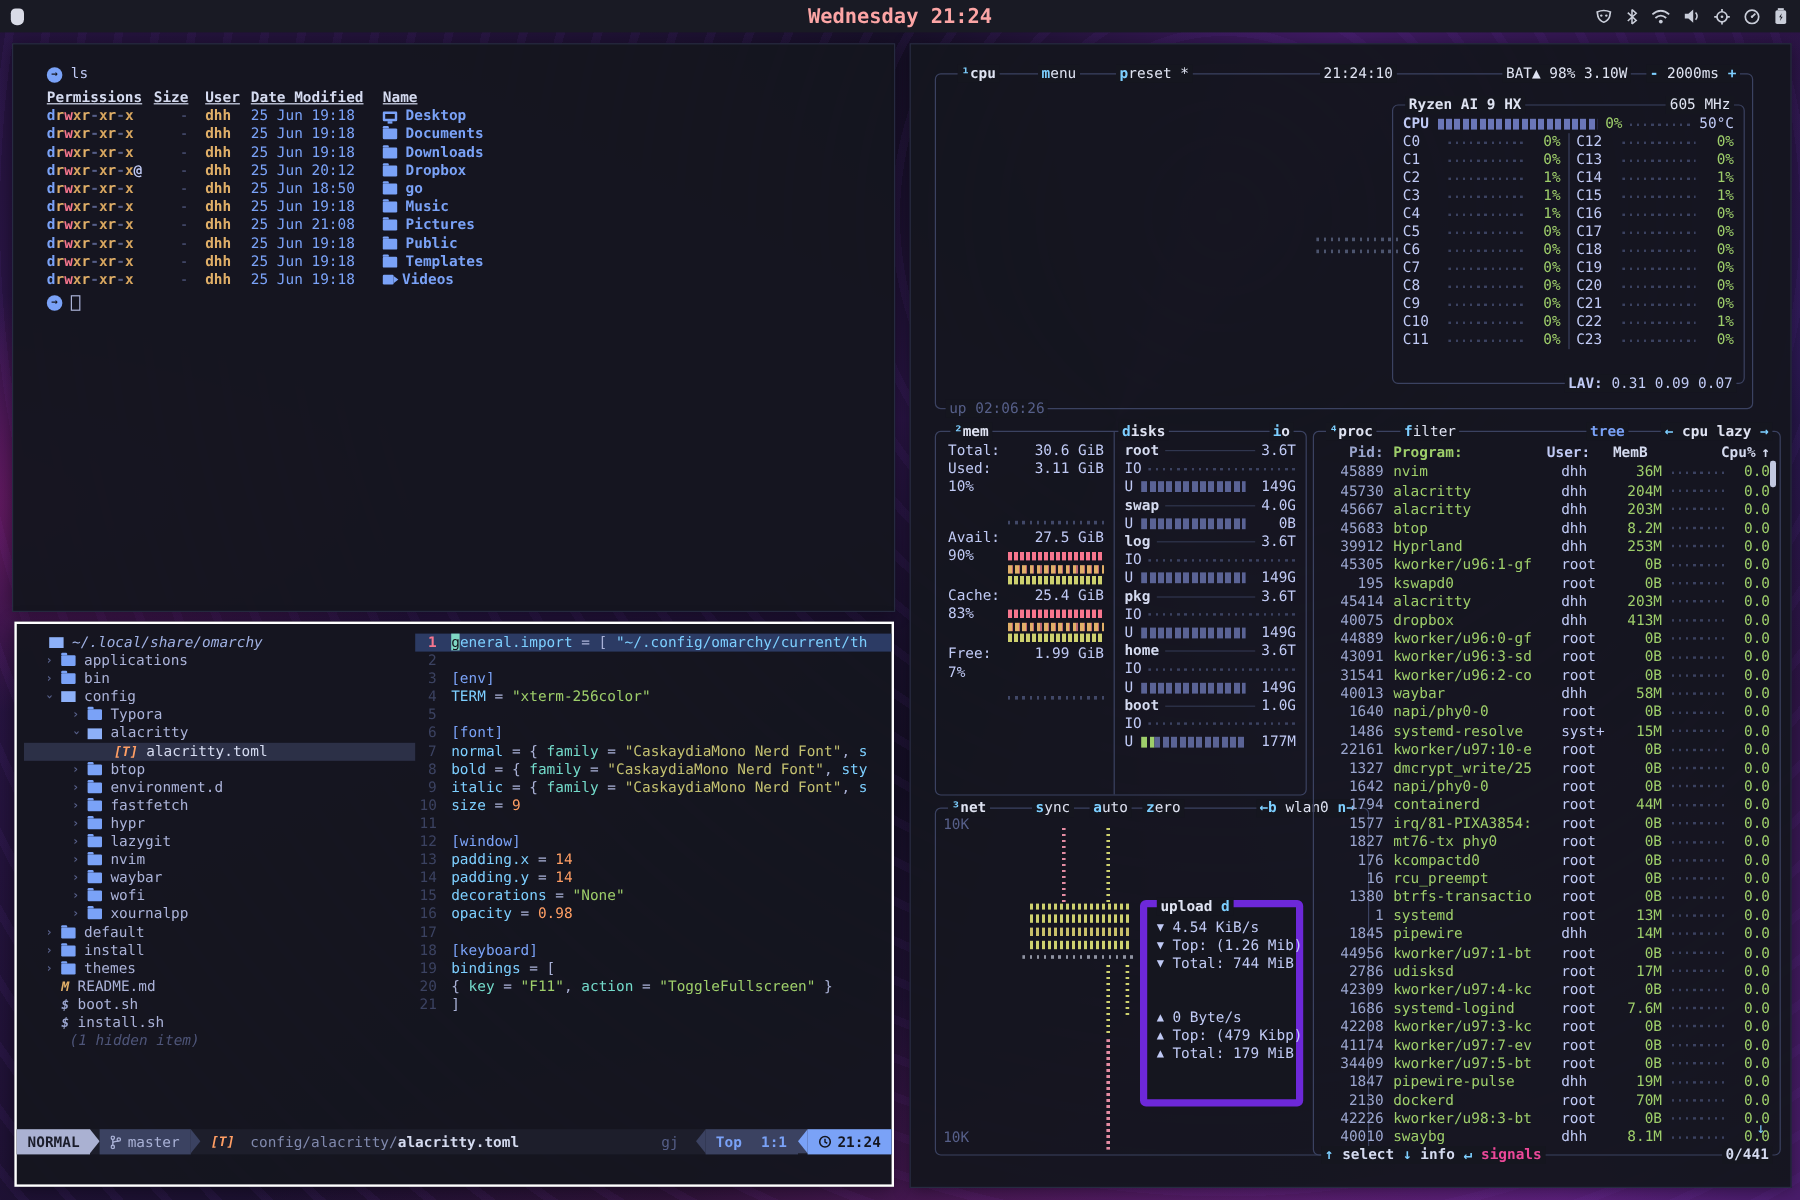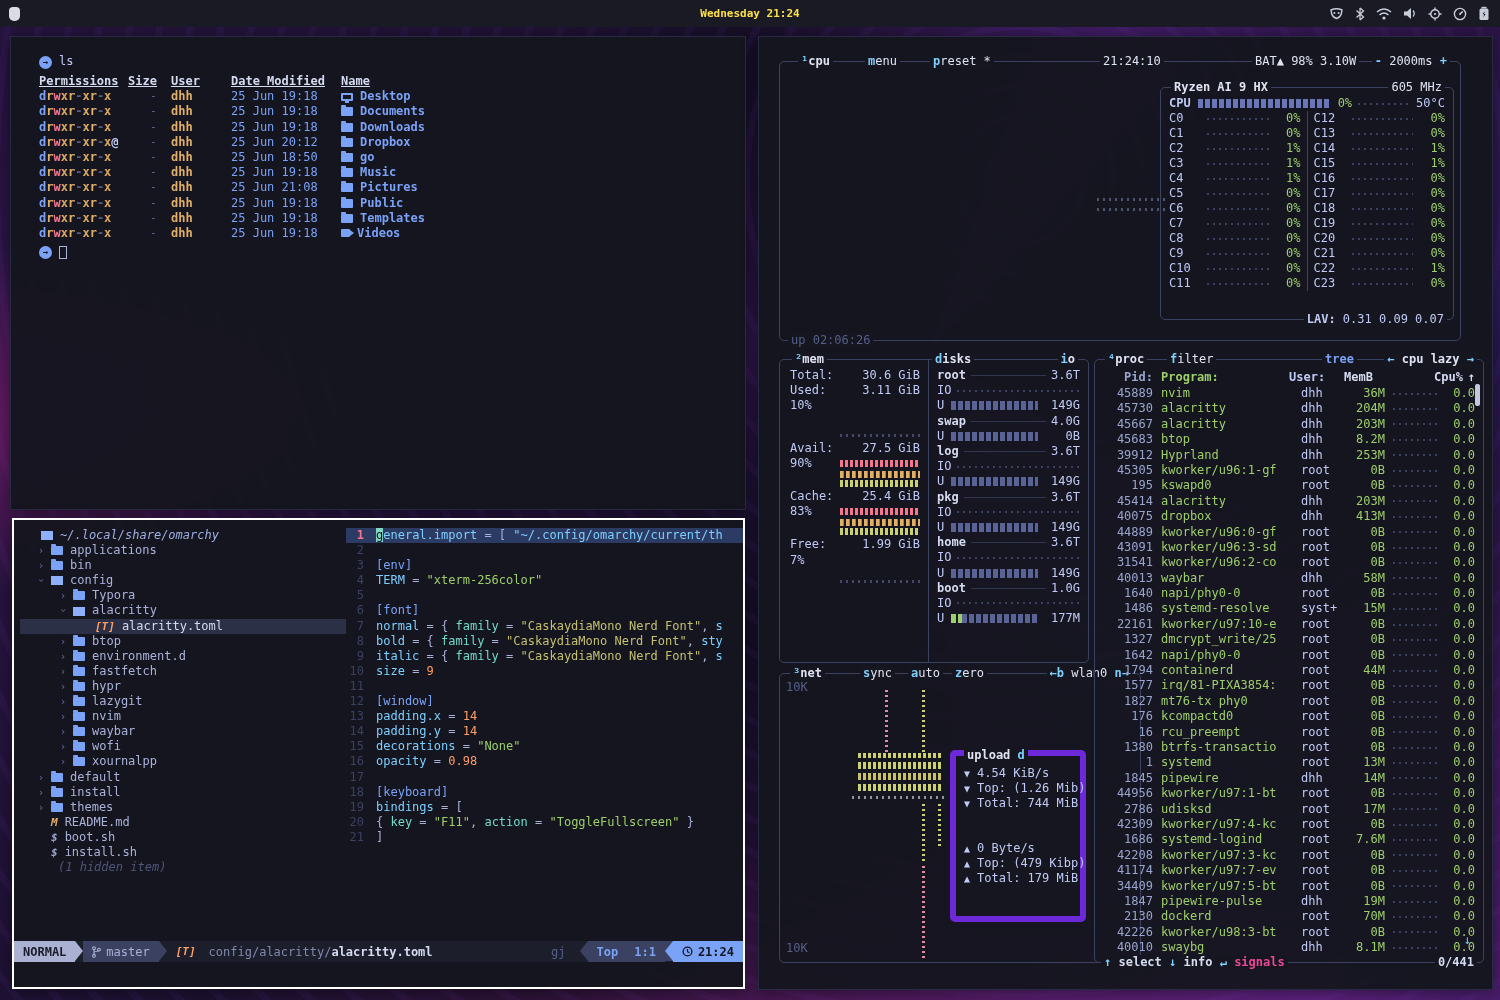--- a/index.html
+++ b/index.html
@@ -12,36 +12,36 @@
       radial-gradient(1100px 420px at 55% 108%, rgba(190,40,160,.30), transparent 60%),
       radial-gradient(800px 500px at 102% 30%, rgba(90,50,190,.28), transparent 55%),
       repeating-radial-gradient(circle at 68% 18%, rgba(130,70,210,.07) 0 7px, transparent 7px 30px),
       conic-gradient(from 210deg at 62% 35%, #150f26, #2b1547, #171028, #401b64, #190f2a, #55207a, #150f26);
     position:relative;color:#c0caf5;
   }
 
   
   #topbar{position:absolute;left:0;top:0;width:1500px;height:27px;background:#191a24;display:flex;align-items:center;z-index:30}
   #logo{width:11px;height:14px;background:#d9dbe7;border-radius:4px 4px 5px 5px;margin-left:9px}
-  #topbar-title{position:absolute;left:0;right:0;text-align:center;font-size:11px;font-weight:bold;color:#fde047}
+  #topbar-title{position:absolute;left:0;right:0;text-align:center;font-size:17px;font-weight:bold;color:#fca5a5}
   #tray{margin-left:auto;display:flex;align-items:center;gap:11px;padding-right:10px}
   #tray svg{display:block}
 
   
   .term{position:absolute;background:rgba(21,22,31,.97);border:1px solid #272b41;box-shadow:0 2px 14px rgba(0,0,0,.45)}
 
   
   #win-ls{left:10px;top:36px;width:736px;height:474px;font-size:12px;line-height:15.2px;padding:17px 0 0 28px}
   .promptline{display:flex;align-items:center;gap:7px;height:16px;margin-bottom:4px}
   .prompt-ico{width:13px;height:13px;border-radius:50%;background:#7aa2f7;color:#15161f;font-size:9px;line-height:13px;text-align:center;font-weight:bold;flex:none}
   .cursor-hollow{width:8px;height:13px;border:1px solid #aab2d6;display:inline-block}
   #ls-head,.lsrow{display:flex;align-items:center;height:15.2px}
   #ls-head span{font-weight:bold;color:#d5dbf0;text-decoration:underline}
   .col-perm{width:88px}.col-size{width:30px;text-align:right}.col-user{width:34px;margin-left:14px}
-  .col-date{width:98px;margin-left:26px}.col-name{margin-left:12px;display:flex;align-items:center}
+  .col-date{width:98px;margin-left:4px}.col-name{margin-left:12px;display:flex;align-items:center}
   .lsrow .col-perm{font-weight:bold}
   .lsrow .col-size{color:#565f89}
   .lsrow .col-user{color:#e0af68;font-weight:bold}
   .lsrow .col-date{color:#7aa2f7}
   .lsrow .col-name{color:#7aa2f7;font-weight:bold}
   .pc-d{color:#7aa2f7}.pc-r{color:#e0af68}.pc-w{color:#f7768e}.pc-x{color:#d8a65f}.pc-h{color:#565f89}.pc-a{color:#c0caf5}
   .fic{display:inline-block;margin-right:7px;position:relative;flex:none}
   .i-folder{width:12px;height:9px;background:#7aa2f7;border-radius:1px}
   .i-folder::before{content:"";position:absolute;top:-2px;left:0;width:5px;height:2px;background:#7aa2f7;border-radius:1px 1px 0 0}
   .i-monitor{width:12px;height:8px;border:2px solid #7aa2f7;border-radius:1px}
@@ -154,21 +154,21 @@
   
   #box-net{left:20px;top:636px;width:362px;height:290px}
   #trafficbox{position:absolute;left:170px;top:76px;width:136px;height:172px;border:6px solid #6d28d9;border-radius:5px;padding:10px 0 0 8px;background:rgba(21,22,31,.8)}
   .trow{display:flex;align-items:center;height:15px;gap:7px;white-space:nowrap}
   .tarrow{color:#c0caf5;font-size:10px}
   .scale{position:absolute;color:#565f89}
 
   
   #box-proc{left:335px;top:322px;width:390px;height:604px;padding:10px 8px 0 8px}
   #prochead{display:flex;height:16px;font-weight:bold;color:#d5dbf0}
-  .procgrid{display:flex;align-items:flex-start;height:15.4px;white-space:nowrap}
+  .procgrid{display:flex;align-items:flex-end;height:15.4px;white-space:nowrap}
   .ppid{width:50px;text-align:right;color:#9aa5ce;flex:none}
   .pprog{flex:1;margin-left:8px;color:#9ece6a;overflow:hidden}
   .puser{width:44px;color:#c0caf5;flex:none}
   .pmem{width:40px;text-align:right;color:#9ece6a;flex:none}
   .pdots{width:44px;height:2px;margin:0 8px;background:repeating-linear-gradient(90deg,#3b4261 0 2px,transparent 2px 6px);flex:none;align-self:center}
   .pcpu{width:30px;text-align:right;color:#9ece6a;flex:none}
   #procscroll{position:absolute;right:3px;top:24px;width:5px;height:22px;background:#c2c8e0;border-radius:2px}
   #proc-downarrow{position:absolute;right:12px;bottom:14px;color:#7dcfff}
 </style>
 </head>

